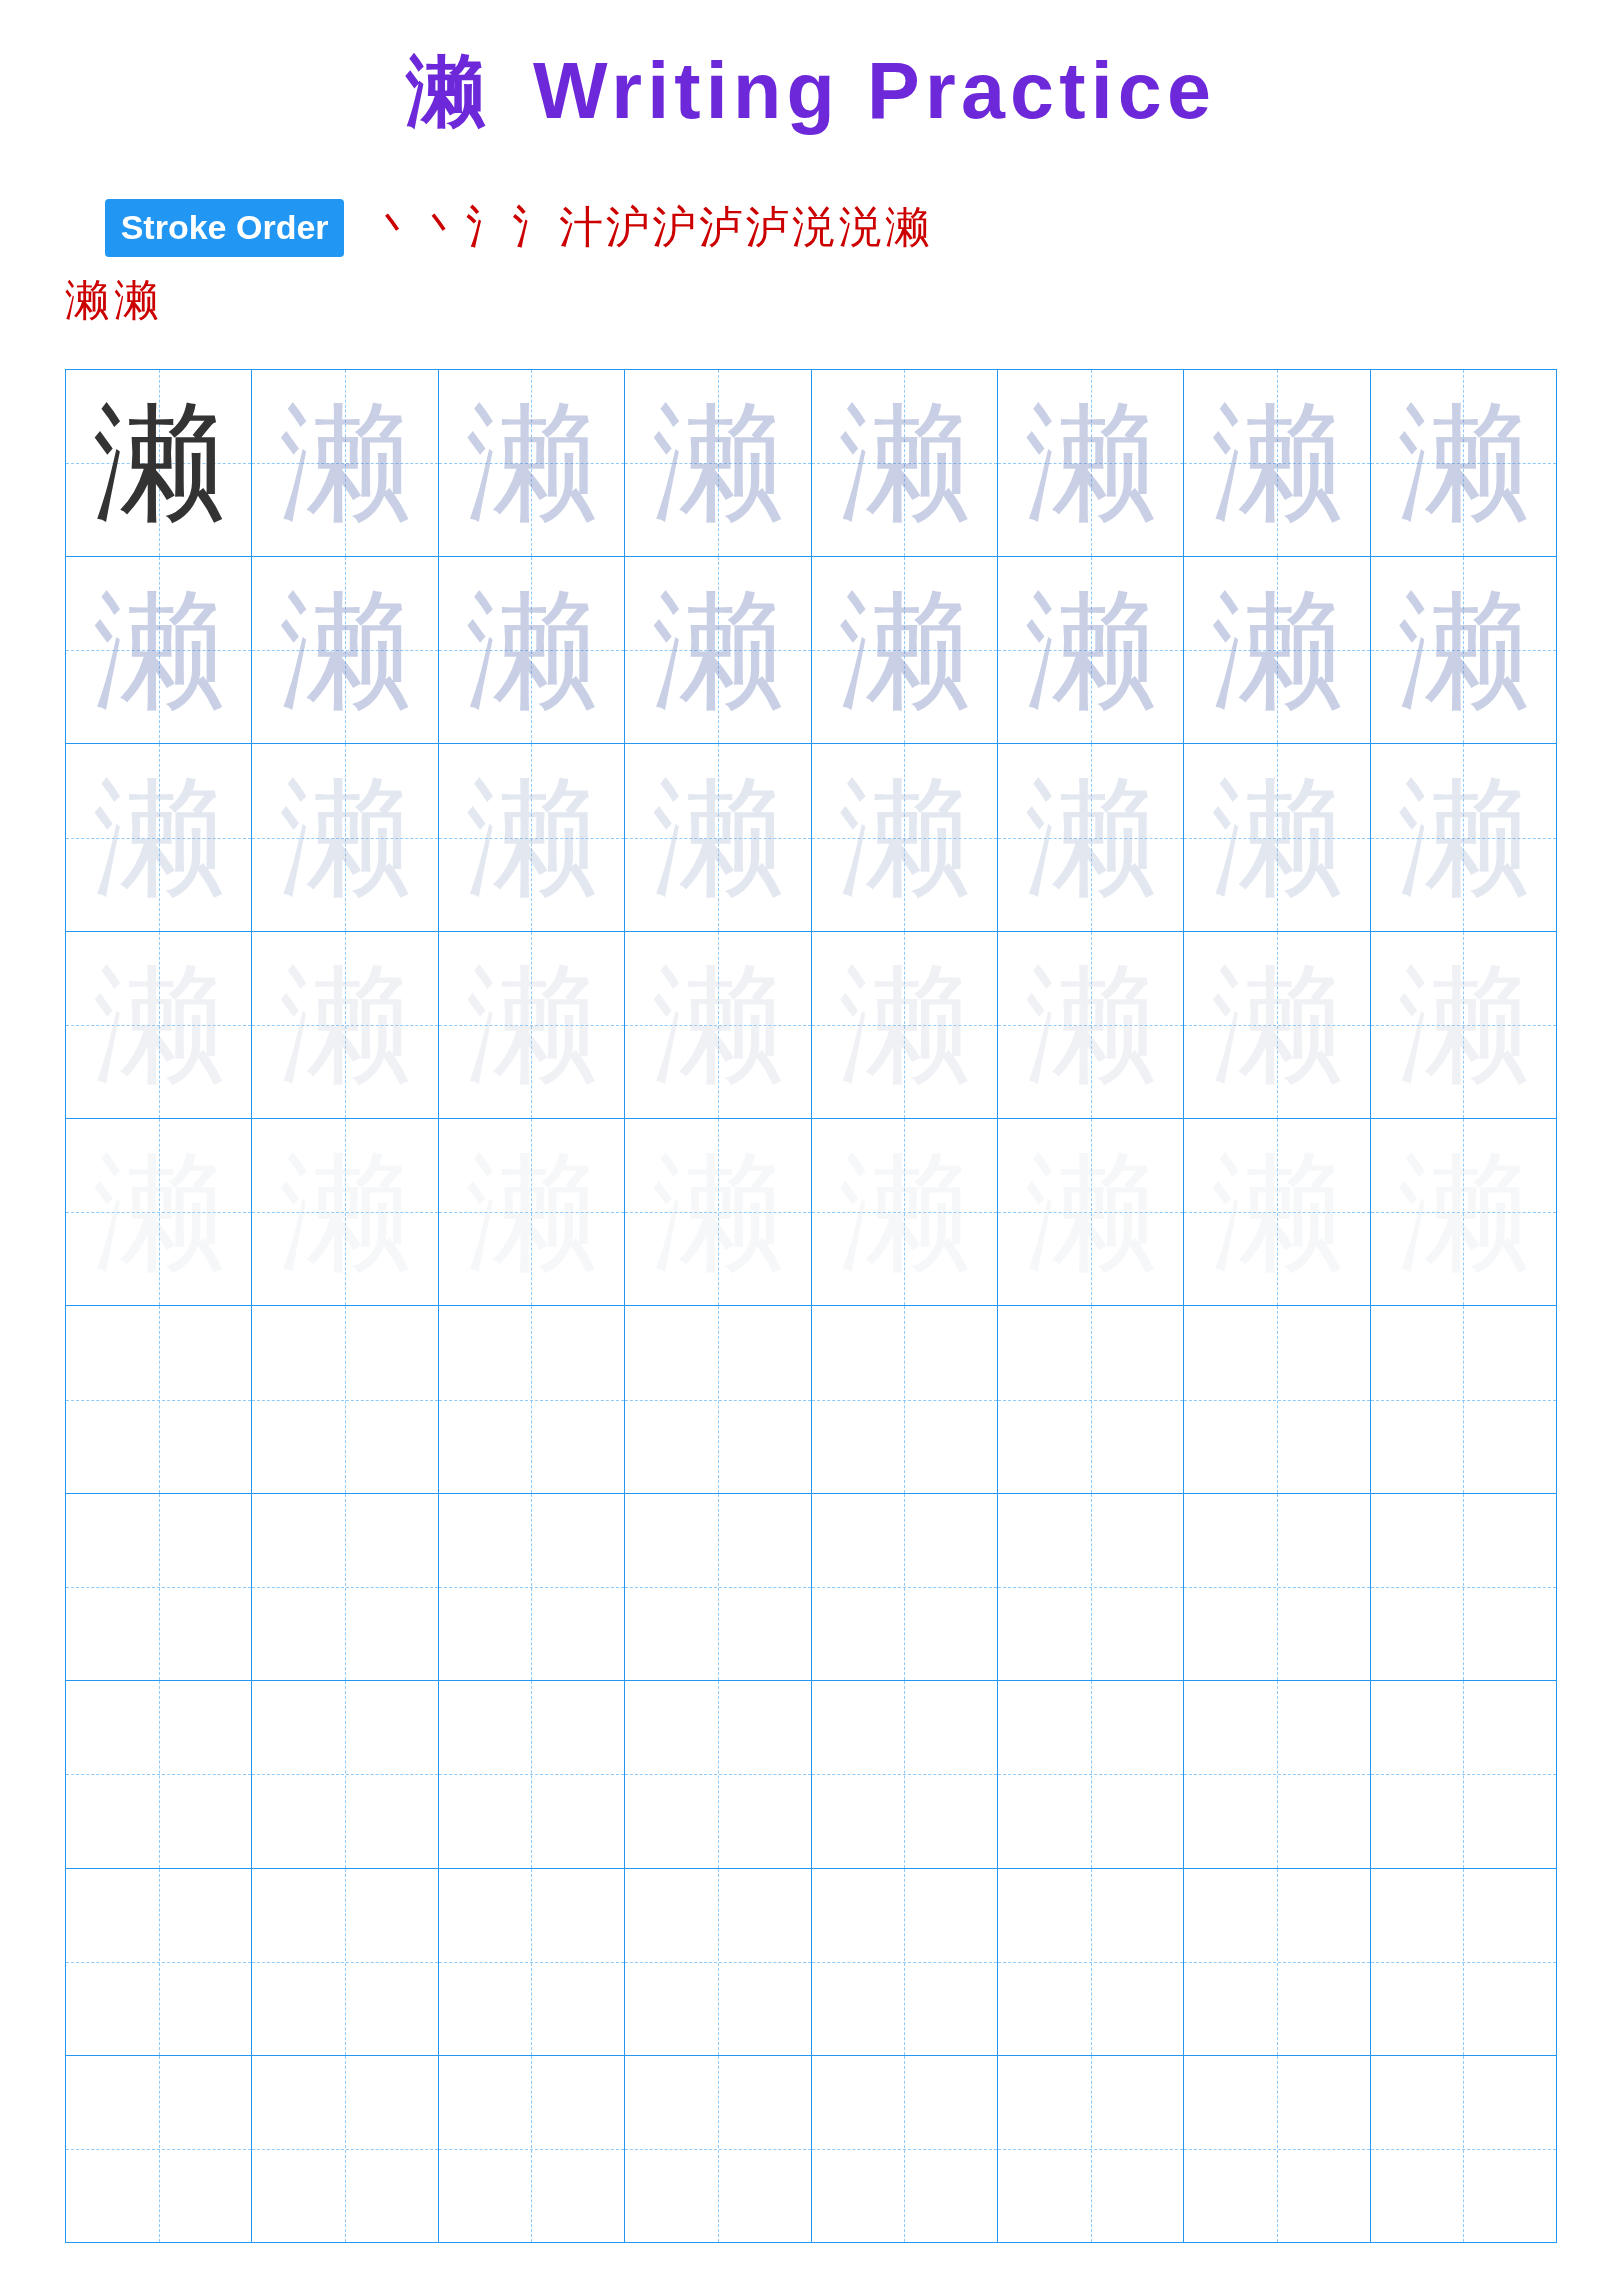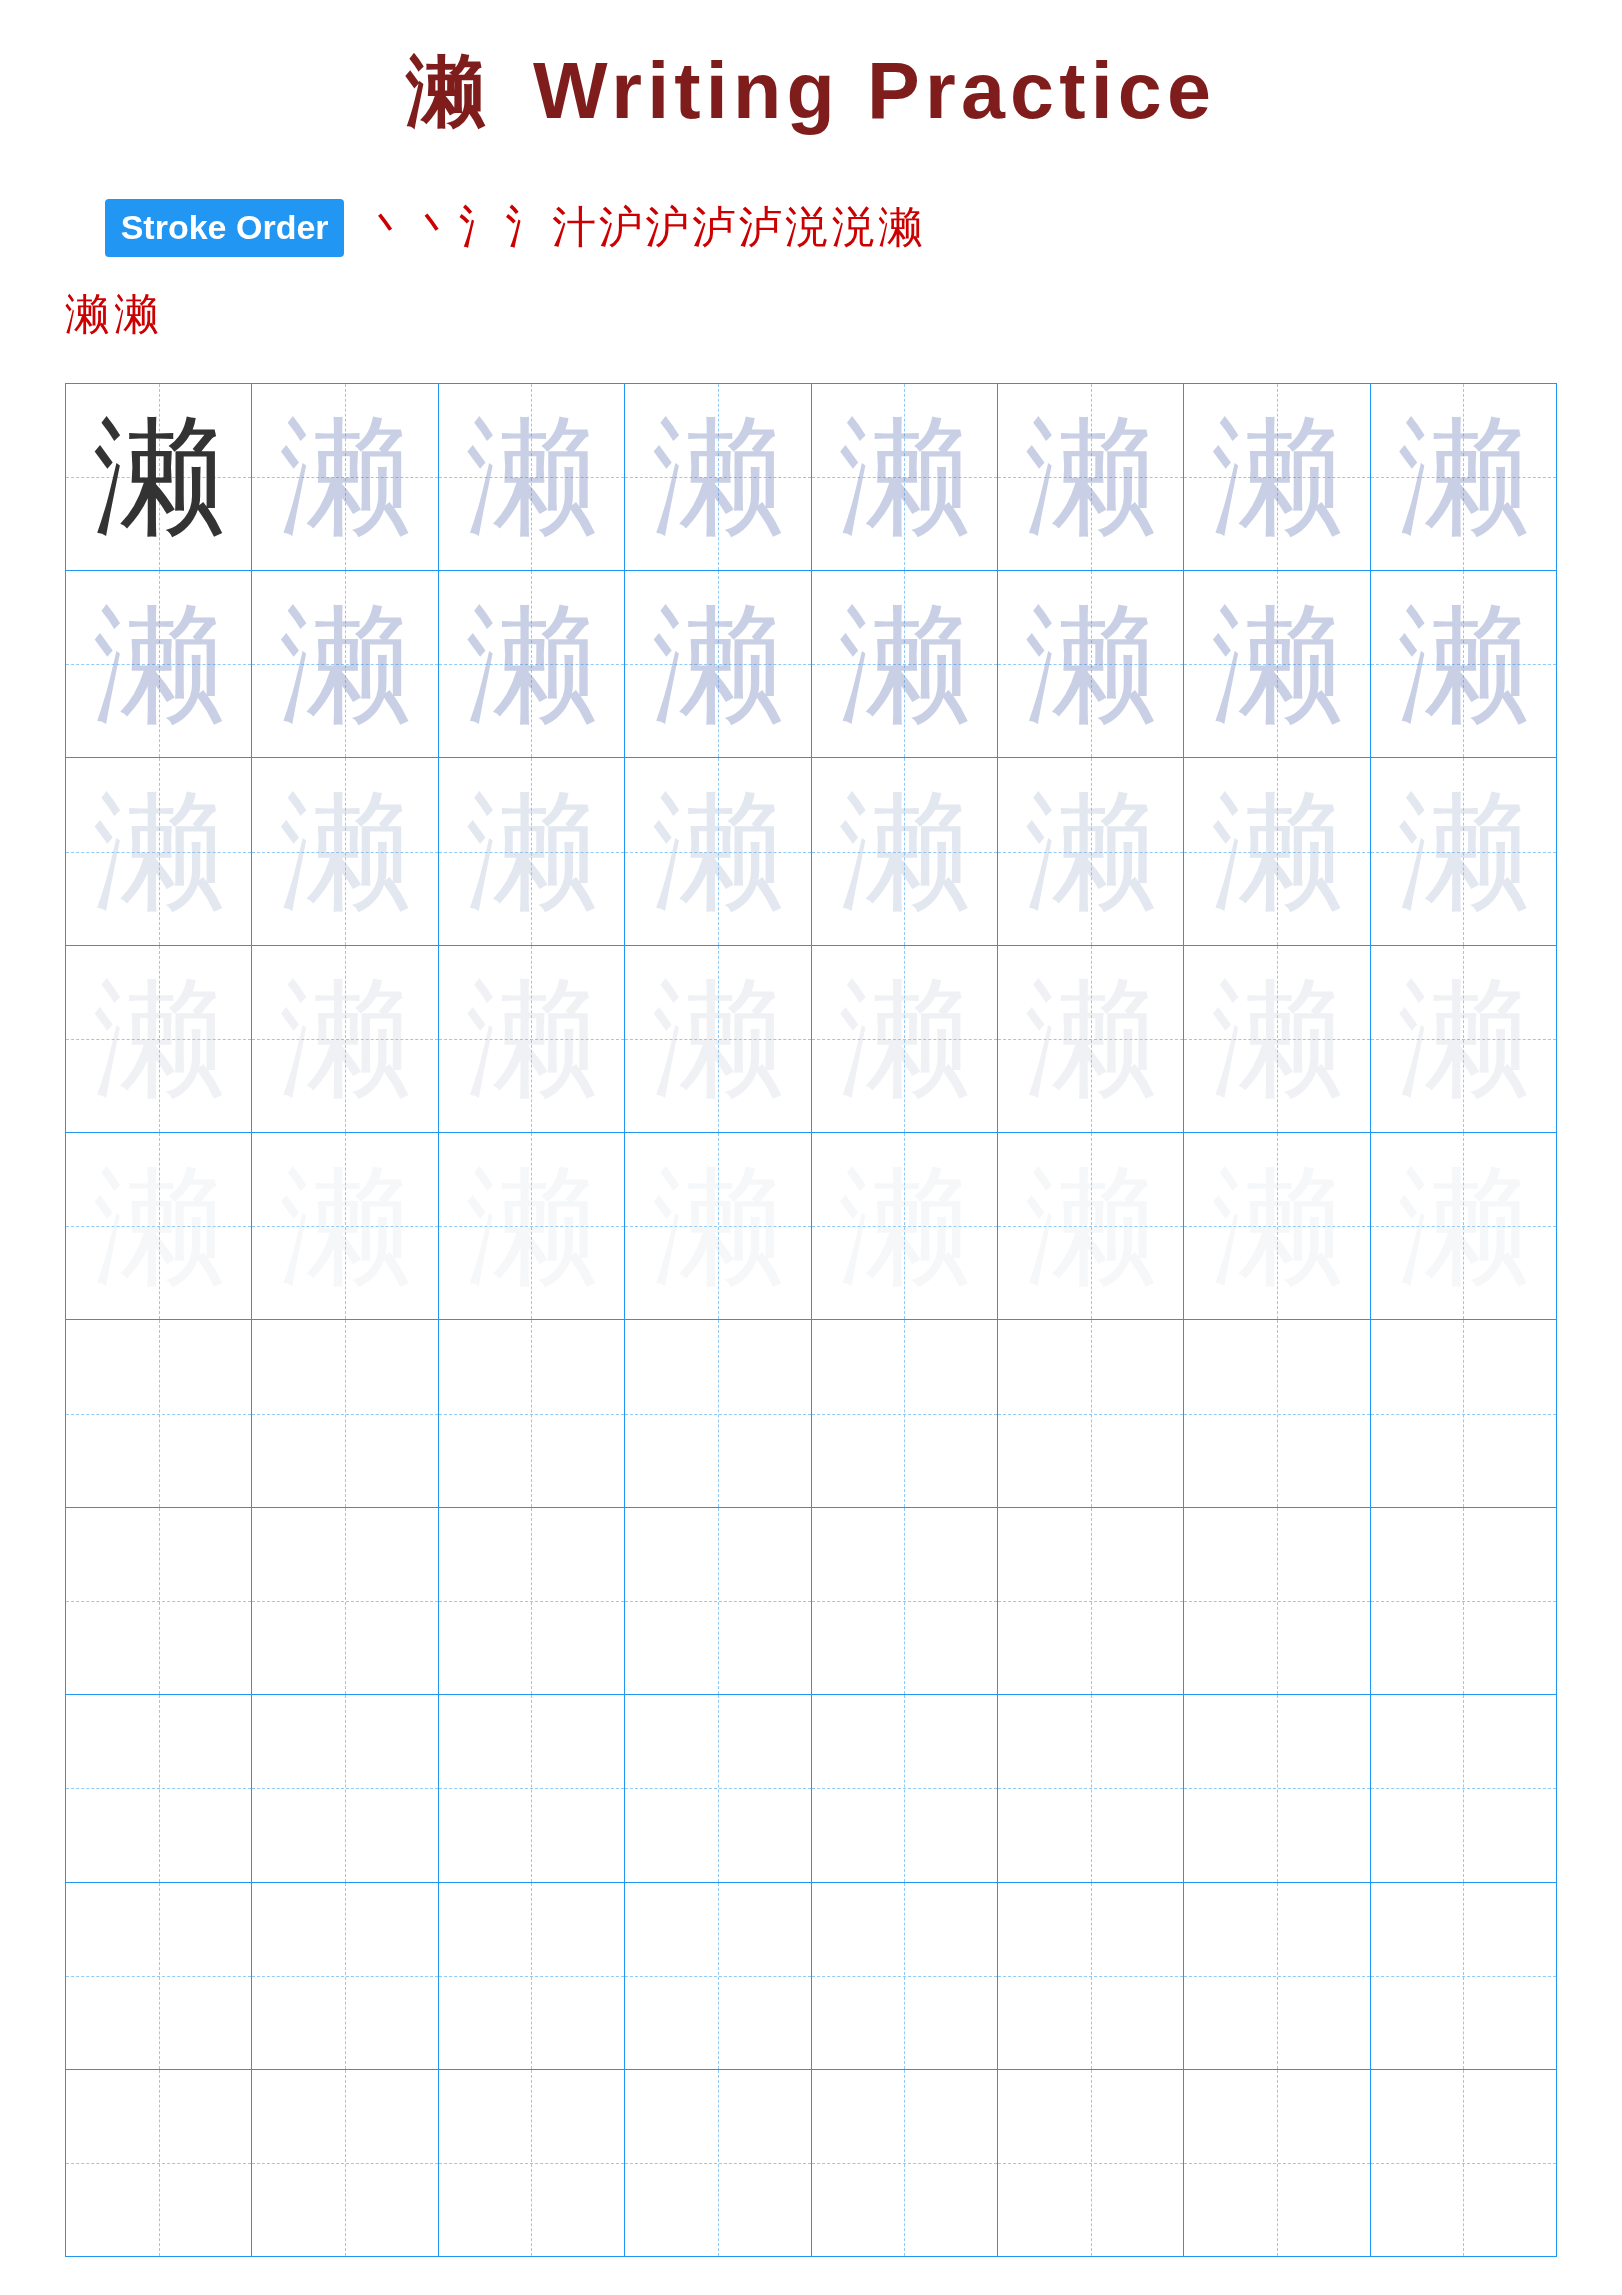--- a/index.html
+++ b/index.html
@@ -10,34 +10,34 @@
       width: 1622px;
       min-height: 2295px;
       position: relative;
       padding: 39px 65px;
     }
 
     .page-title {
       text-align: center;
       font-size: 79px;
       font-weight: bold;
-      color: #7f1d1d;
+      color: #6d28d9;
       margin-bottom: 52px;
       font-family: Arial, sans-serif;
       letter-spacing: 5.2px;
     }
 
     .stroke-order-section {
       display: flex;
       flex-wrap: wrap;
       align-items: center;
-      margin-bottom: 26px;
+      margin-bottom: 12px;
       font-size: 47px;
       line-height: 1.4;
-      gap: 11px;
+      gap: 18px;
       padding-left: 40px;
     }
 
     .stroke-order-label {
       background: #2196F3;
       color: white;
       padding: 5.2px 15.7px;
       border-radius: 3.9px;
       font-size: 34px;
       font-family: Arial, sans-serif;

